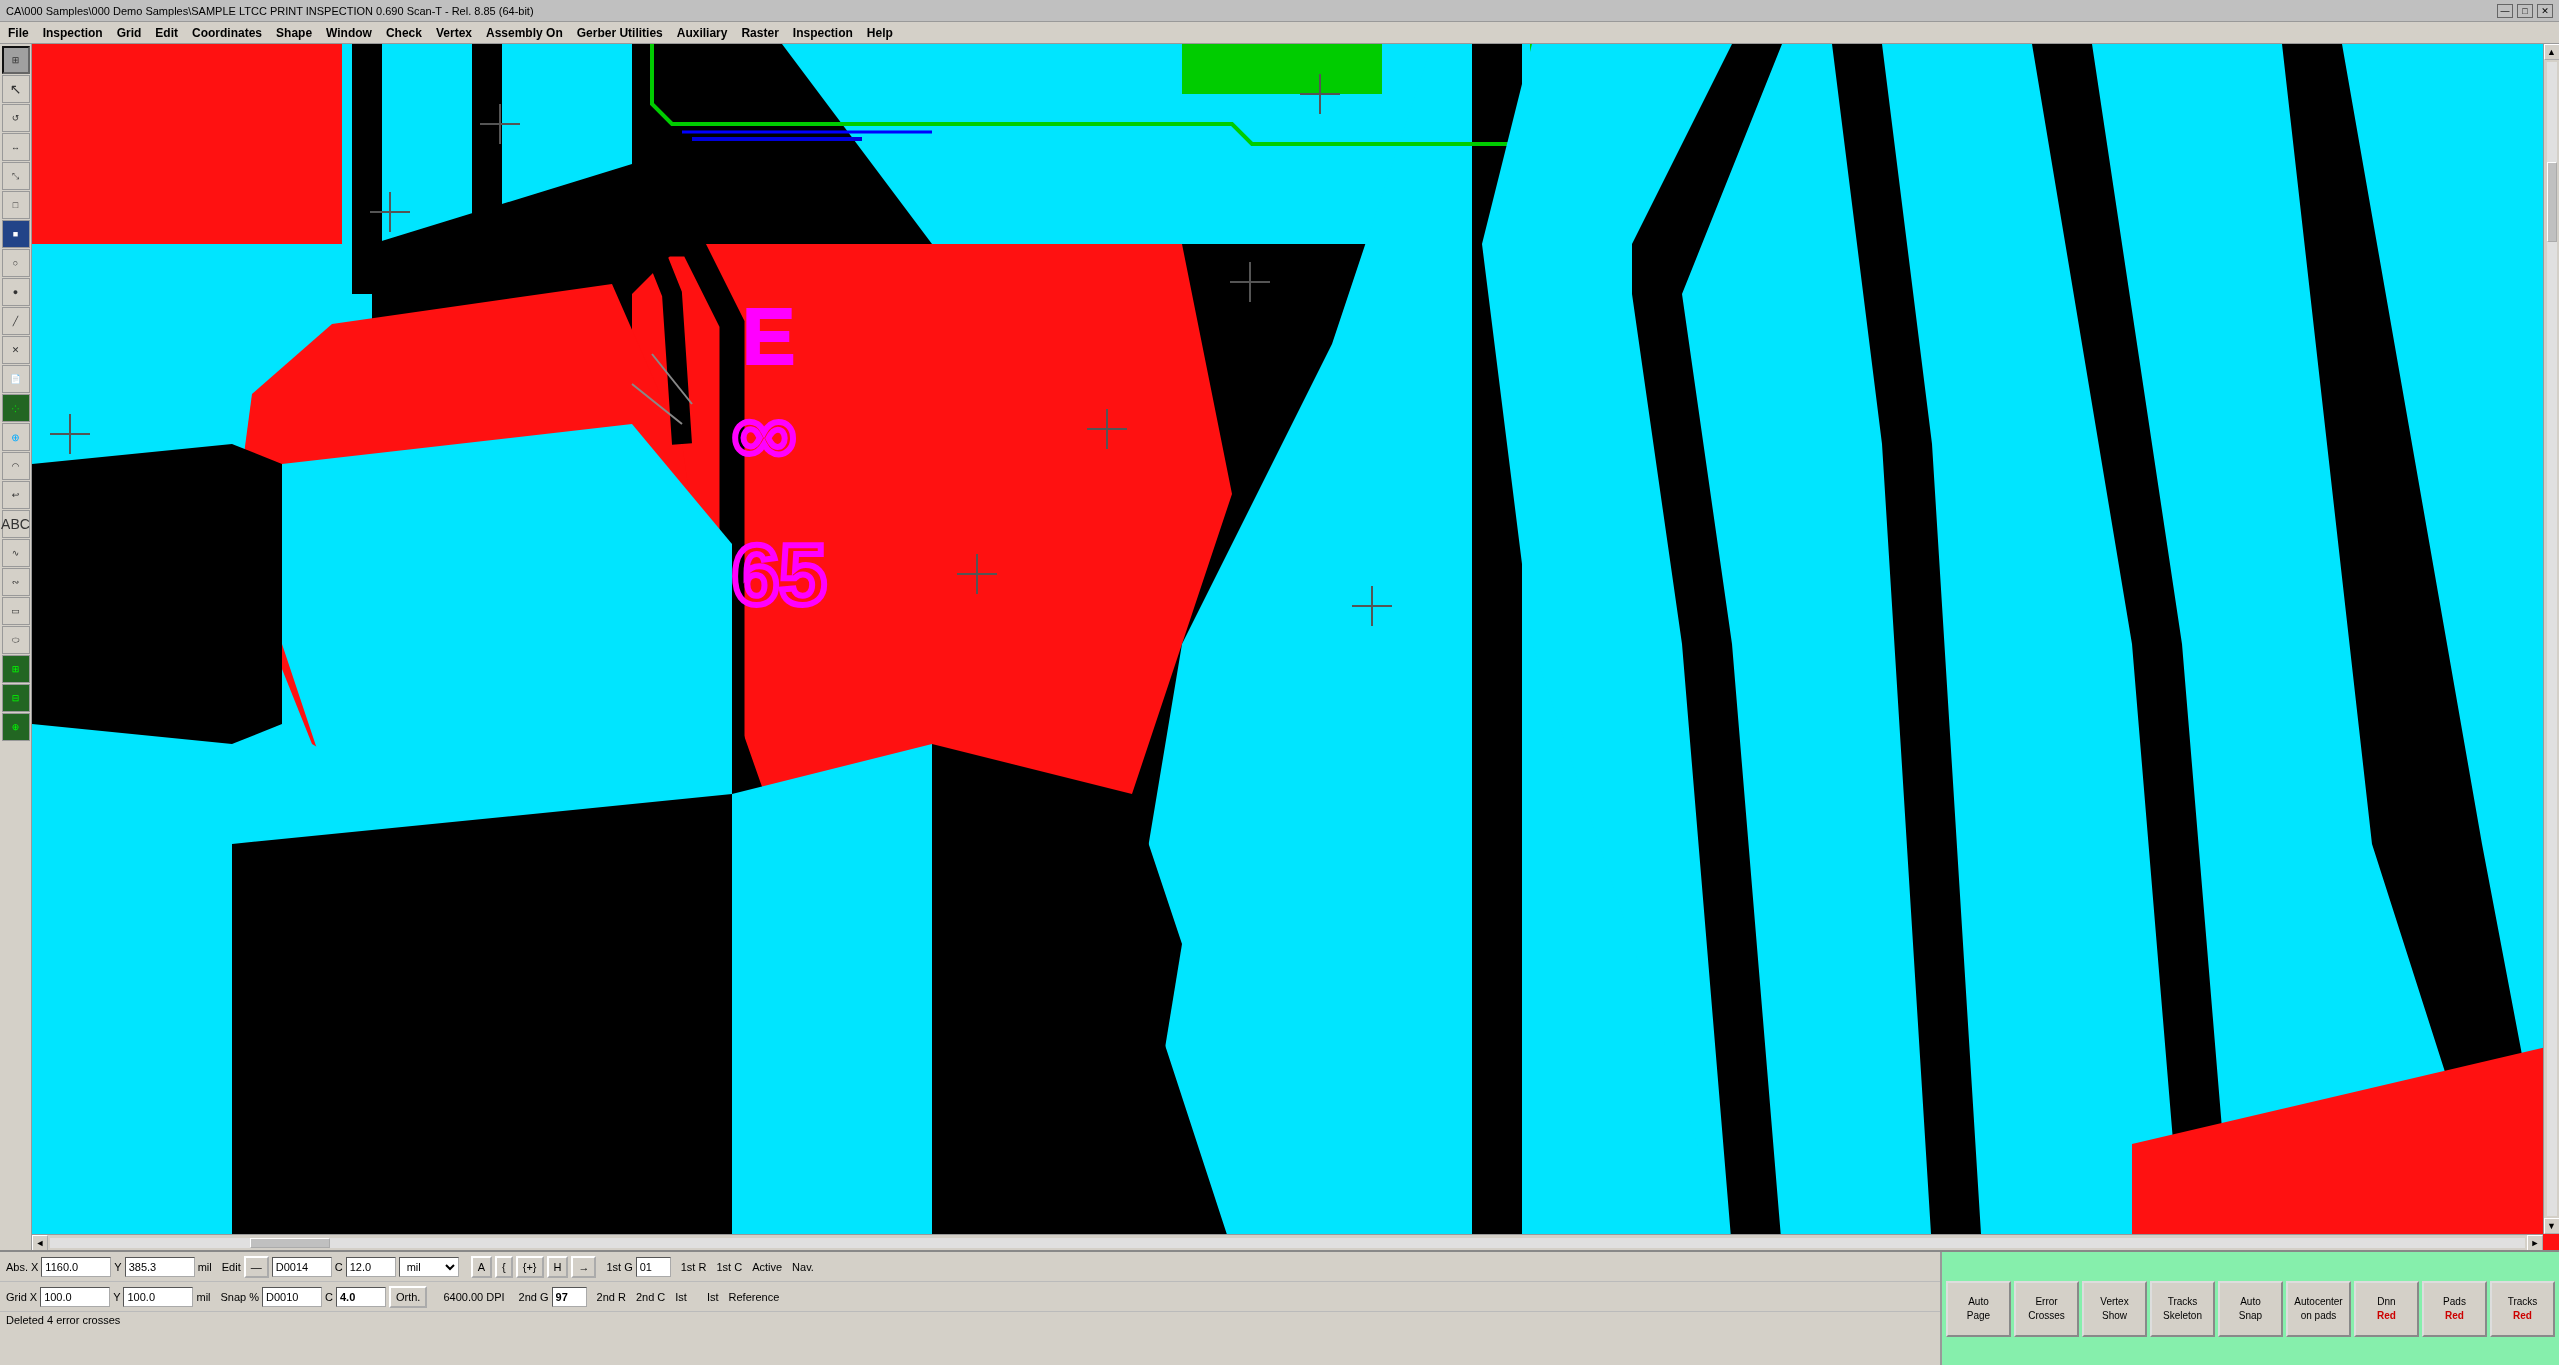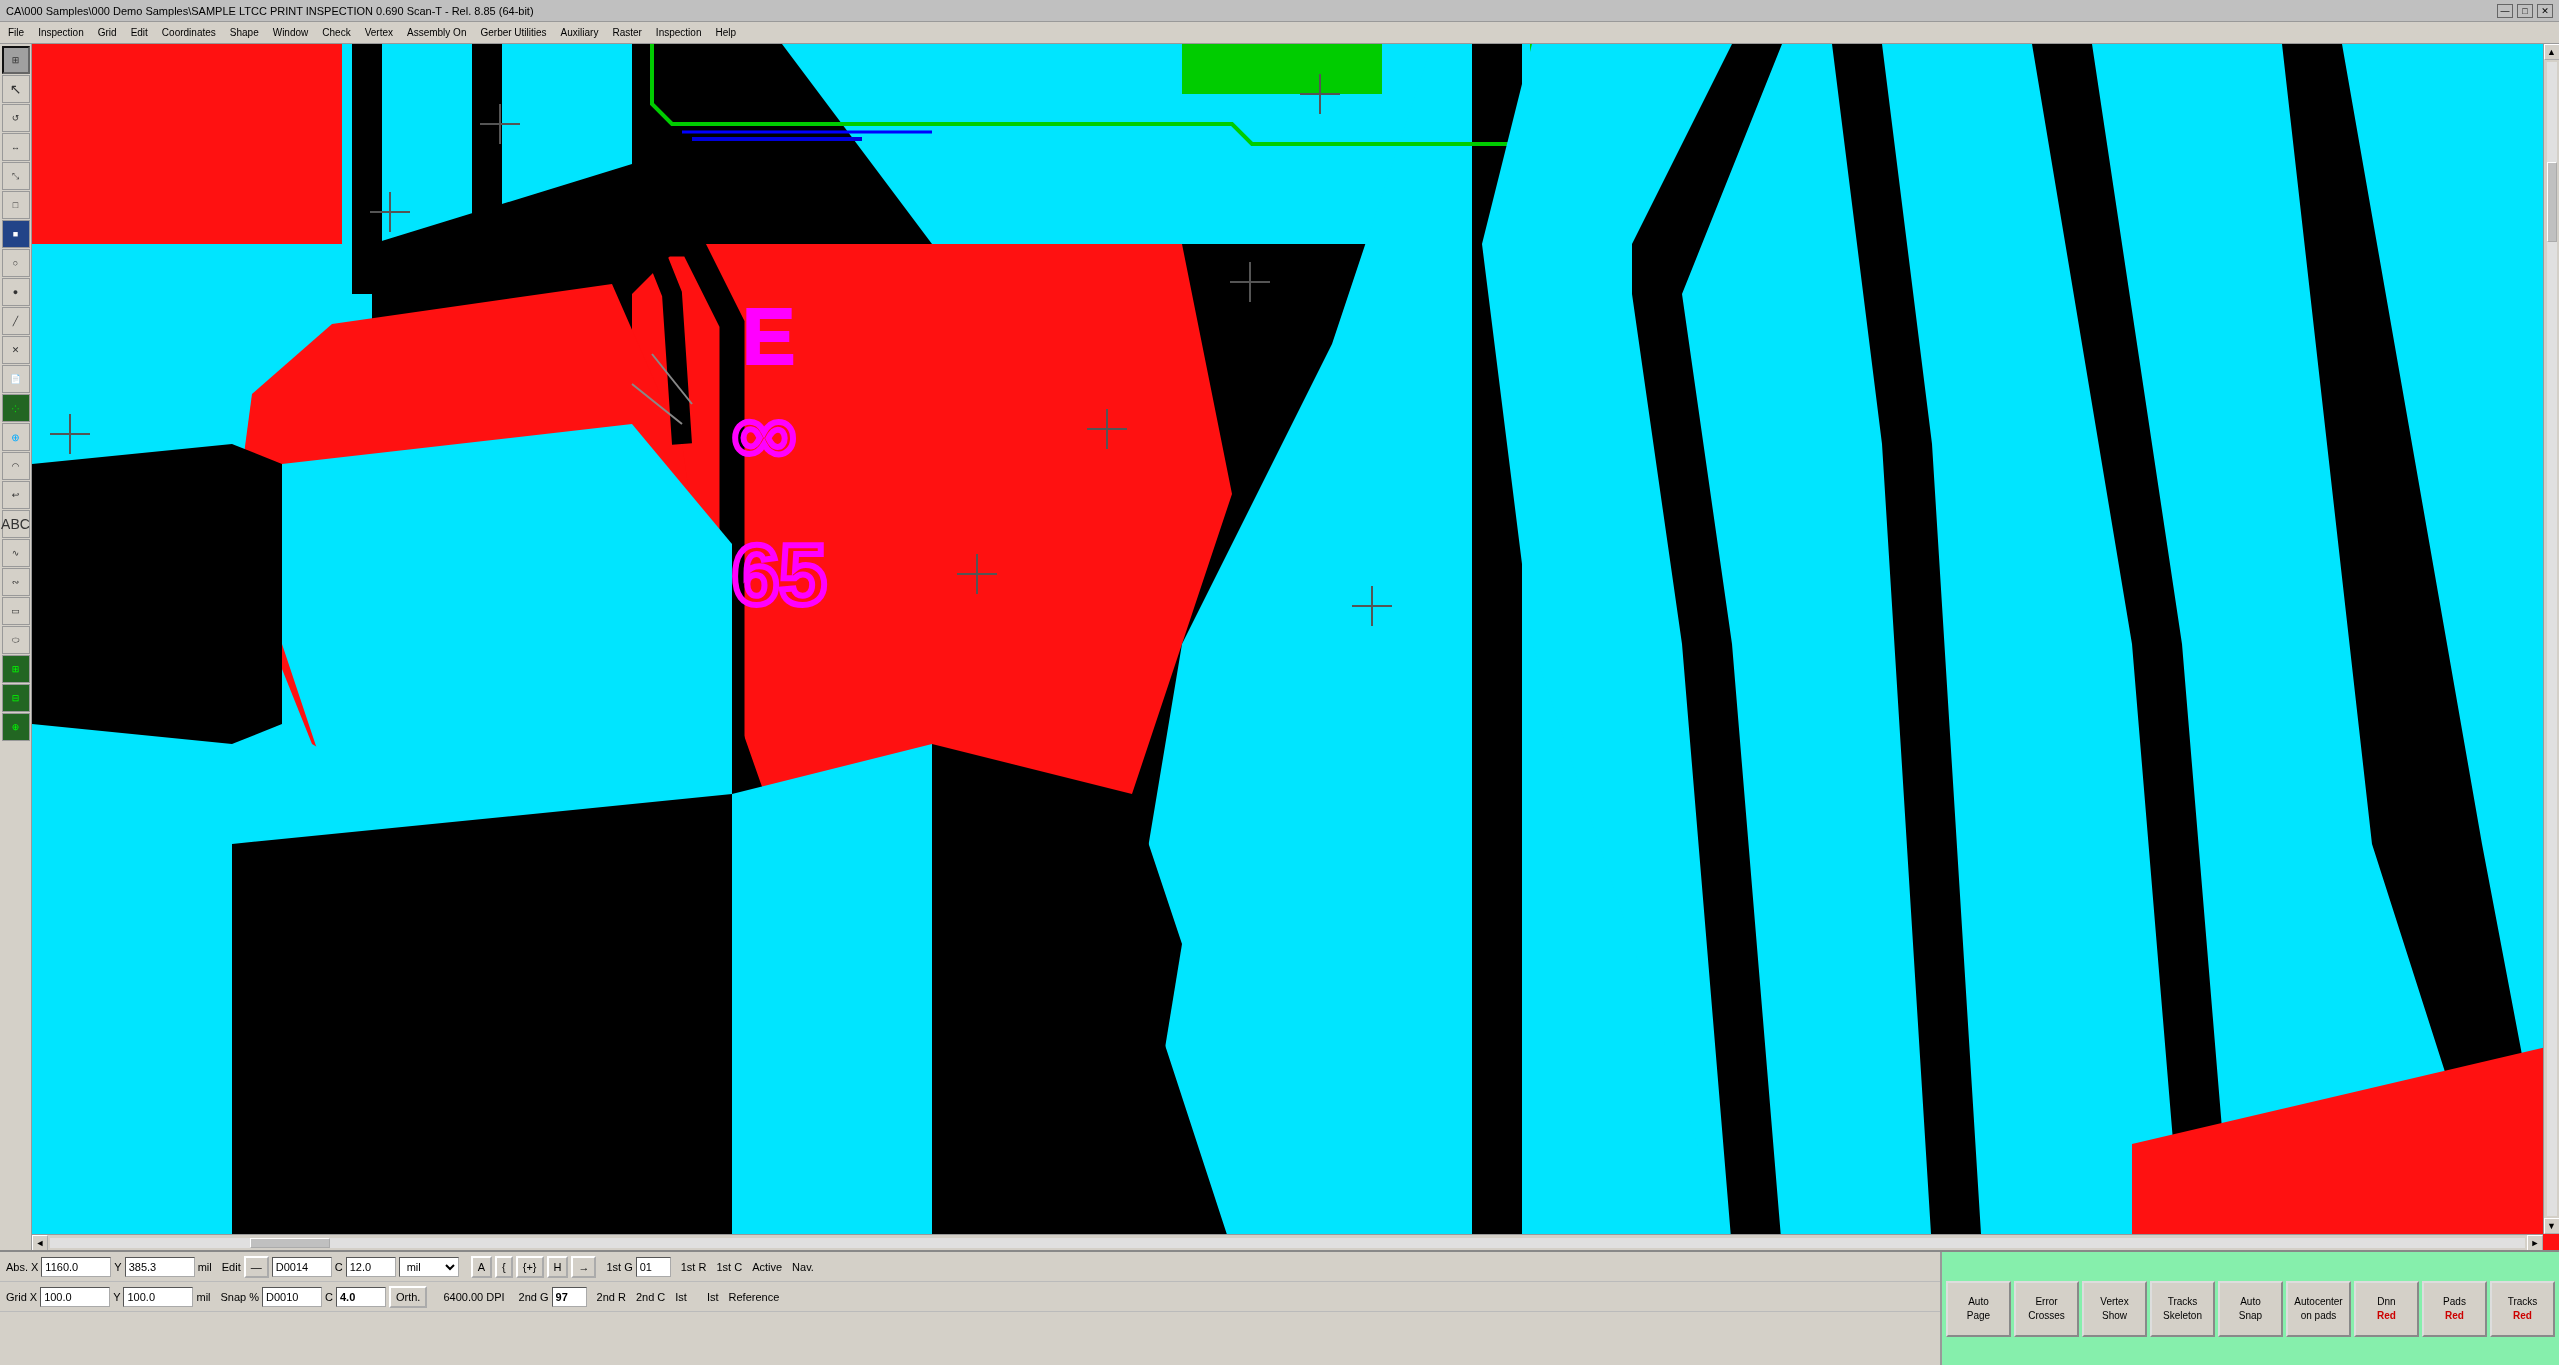--- a/index.html
+++ b/index.html
@@ -48,24 +48,25 @@
       height: 22px;
       background: #d4d0c8;
       display: flex;
       align-items: center;
       padding: 0 2px;
       border-bottom: 1px solid #999;
       gap: 2px;
     }
     .menu-item {
       padding: 2px 6px;
-      font-size: 10px;
+      font-size: 12px;
       color: #000;
       cursor: pointer;
       white-space: nowrap;
+      font-weight: bold;
     }
 
     
     #left-toolbar {
       width: 32px;
       background: #d4d0c8;
       border-right: 1px solid #999;
       display: flex;
       flex-direction: column;
       align-items: center;
@@ -411,20 +412,23 @@
       <span style="width:4px;"></span>
       <span class="lbl">2nd C</span>
       <span style="width:4px;"></span>
       <span class="lbl">Ist</span>
       <span style="width:14px;"></span>
       <span class="lbl">Ist</span>
       <span style="width:4px;"></span>
       <span class="lbl">Reference</span>
     </div>
 
+    <div class="status-msg-row">
+      <span>Deleted 4 error crosses</span>
+    </div>
 
   </div>
 
   <div class="bottom-right">
     <button class="big-btn">
       <span>Auto</span>
       <span>Page</span>
     </button>
     <button class="big-btn">
       <span>Error</span>

